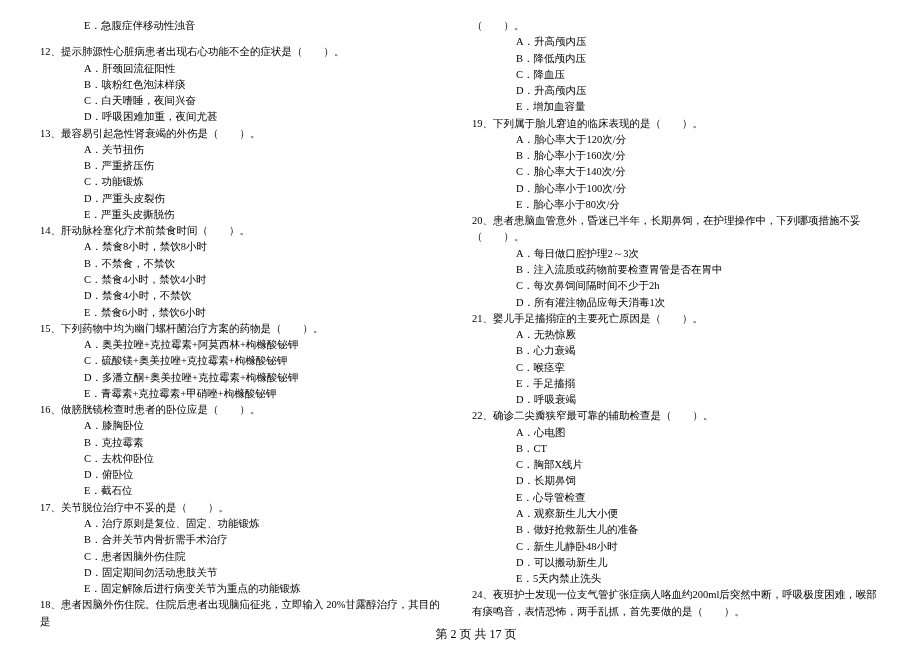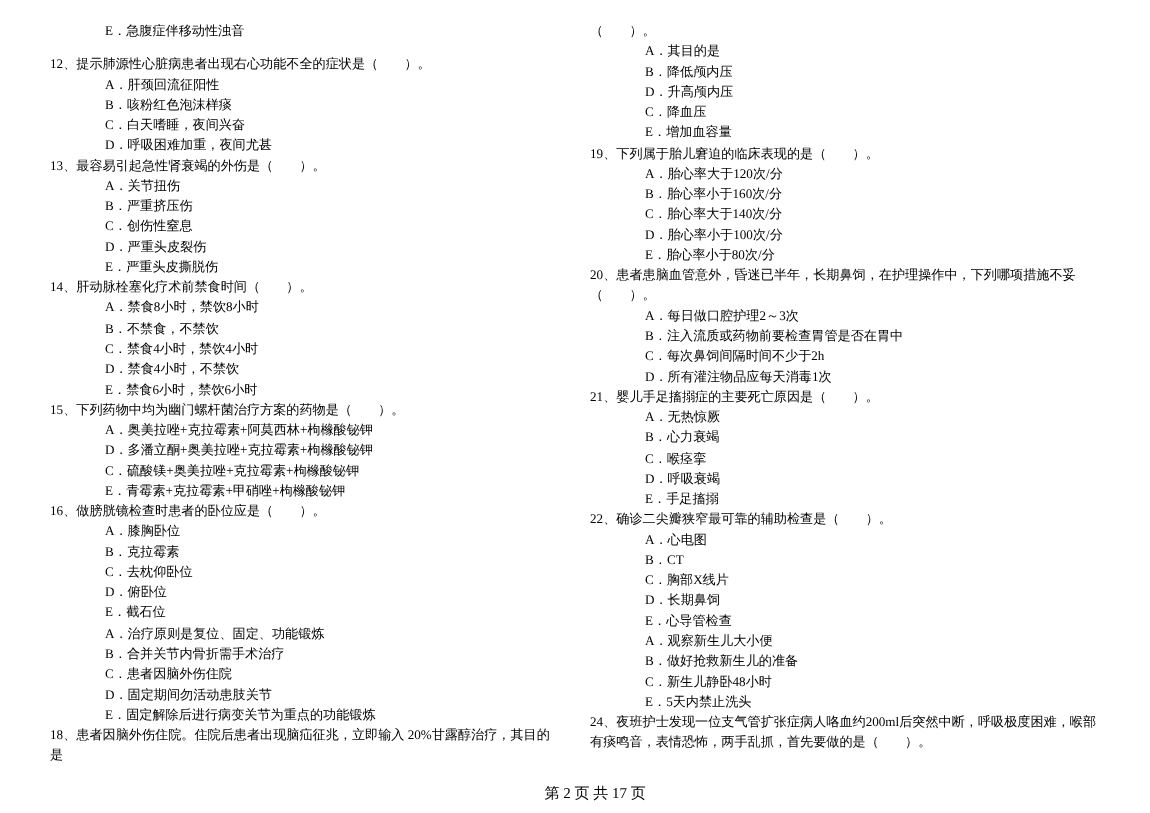--- a/index.html
+++ b/index.html
@@ -56,91 +56,93 @@
 
       <div class="q">12、提示肺源性心脏病患者出现右心功能不全的症状是（　　）。</div>
       <div class="opt">A．肝颈回流征阳性</div>
       <div class="opt">B．咳粉红色泡沫样痰</div>
       <div class="opt">C．白天嗜睡，夜间兴奋</div>
       <div class="opt">D．呼吸困难加重，夜间尤甚</div>
 
       <div class="q">13、最容易引起急性肾衰竭的外伤是（　　）。</div>
       <div class="opt">A．关节扭伤</div>
       <div class="opt">B．严重挤压伤</div>
-      <div class="opt">C．创伤性窒息</div>
+      <div class="opt">C．功能锻炼</div>
       <div class="opt">D．严重头皮裂伤</div>
       <div class="opt">E．严重头皮撕脱伤</div>
 
       <div class="q">14、肝动脉栓塞化疗术前禁食时间（　　）。</div>
       <div class="opt">A．禁食8小时，禁饮8小时</div>
       <div class="opt">B．不禁食，不禁饮</div>
       <div class="opt">C．禁食4小时，禁饮4小时</div>
       <div class="opt">D．禁食4小时，不禁饮</div>
       <div class="opt">E．禁食6小时，禁饮6小时</div>
 
       <div class="q">15、下列药物中均为幽门螺杆菌治疗方案的药物是（　　）。</div>
       <div class="opt">A．奥美拉唑+克拉霉素+阿莫西林+枸橼酸铋钾</div>
+      <div class="opt">C．硫酸镁+奥美拉唑+克拉霉素+枸橼酸铋钾</div>
       <div class="opt">D．多潘立酮+奥美拉唑+克拉霉素+枸橼酸铋钾</div>
-      <div class="opt">C．硫酸镁+奥美拉唑+克拉霉素+枸橼酸铋钾</div>
       <div class="opt">E．青霉素+克拉霉素+甲硝唑+枸橼酸铋钾</div>
 
       <div class="q">16、做膀胱镜检查时患者的卧位应是（　　）。</div>
       <div class="opt">A．膝胸卧位</div>
       <div class="opt">B．克拉霉素</div>
       <div class="opt">C．去枕仰卧位</div>
       <div class="opt">D．俯卧位</div>
       <div class="opt">E．截石位</div>
 
+      <div class="q">17、关节脱位治疗中不妥的是（　　）。</div>
       <div class="opt">A．治疗原则是复位、固定、功能锻炼</div>
       <div class="opt">B．合并关节内骨折需手术治疗</div>
       <div class="opt">C．患者因脑外伤住院</div>
       <div class="opt">D．固定期间勿活动患肢关节</div>
       <div class="opt">E．固定解除后进行病变关节为重点的功能锻炼</div>
 
       <div class="q">18、患者因脑外伤住院。住院后患者出现脑疝征兆，立即输入 20%甘露醇治疗，其目的是</div>
     </div>
 
     <div class="col">
       <div class="q">（　　）。</div>
-      <div class="opt">A．其目的是</div>
+      <div class="opt">A．升高颅内压</div>
       <div class="opt">B．降低颅内压</div>
+      <div class="opt">C．降血压</div>
       <div class="opt">D．升高颅内压</div>
-      <div class="opt">C．降血压</div>
       <div class="opt">E．增加血容量</div>
 
       <div class="q">19、下列属于胎儿窘迫的临床表现的是（　　）。</div>
       <div class="opt">A．胎心率大于120次/分</div>
       <div class="opt">B．胎心率小于160次/分</div>
       <div class="opt">C．胎心率大于140次/分</div>
       <div class="opt">D．胎心率小于100次/分</div>
       <div class="opt">E．胎心率小于80次/分</div>
 
       <div class="q">20、患者患脑血管意外，昏迷已半年，长期鼻饲，在护理操作中，下列哪项措施不妥（　　）。</div>
       <div class="opt">A．每日做口腔护理2～3次</div>
       <div class="opt">B．注入流质或药物前要检查胃管是否在胃中</div>
       <div class="opt">C．每次鼻饲间隔时间不少于2h</div>
       <div class="opt">D．所有灌注物品应每天消毒1次</div>
 
       <div class="q">21、婴儿手足搐搦症的主要死亡原因是（　　）。</div>
       <div class="opt">A．无热惊厥</div>
       <div class="opt">B．心力衰竭</div>
       <div class="opt">C．喉痉挛</div>
+      <div class="opt">E．手足搐搦</div>
       <div class="opt">D．呼吸衰竭</div>
-      <div class="opt">E．手足搐搦</div>
 
       <div class="q">22、确诊二尖瓣狭窄最可靠的辅助检查是（　　）。</div>
       <div class="opt">A．心电图</div>
       <div class="opt">B．CT</div>
       <div class="opt">C．胸部X线片</div>
       <div class="opt">D．长期鼻饲</div>
       <div class="opt">E．心导管检查</div>
 
       <div class="opt">A．观察新生儿大小便</div>
       <div class="opt">B．做好抢救新生儿的准备</div>
       <div class="opt">C．新生儿静卧48小时</div>
+      <div class="opt">D．可以搬动新生儿</div>
       <div class="opt">E．5天内禁止洗头</div>
 
       <div class="q">24、夜班护士发现一位支气管扩张症病人咯血约200ml后突然中断，呼吸极度困难，喉部有痰鸣音，表情恐怖，两手乱抓，首先要做的是（　　）。</div>
     </div>
 
   </div>
 
   <div class="footer">第 2 页 共 17 页</div>
 </div>
 

